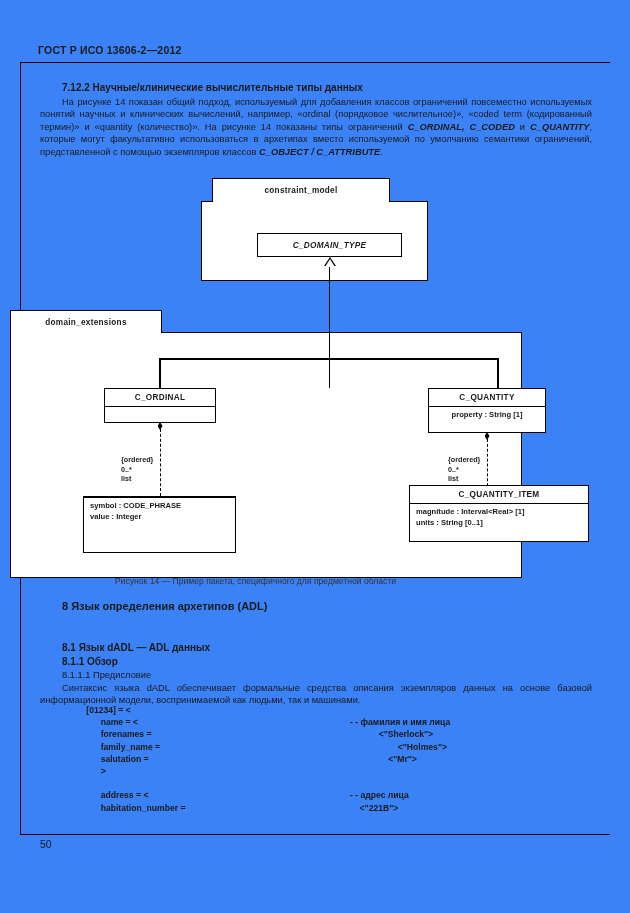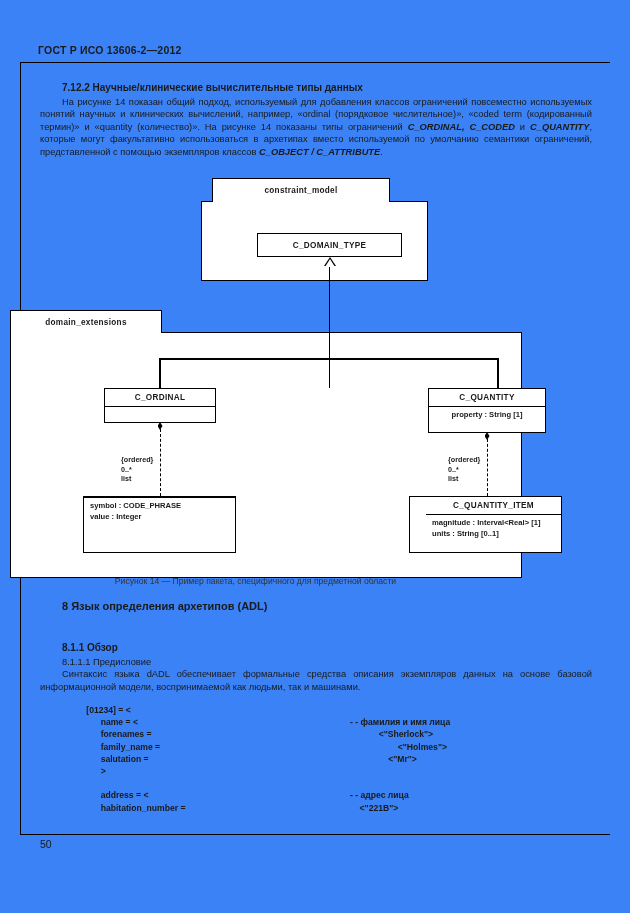--- a/index.html
+++ b/index.html
@@ -98,21 +98,21 @@
   .cls-name {
     box-sizing: border-box;
     height: 17px;
     display: flex;
     align-items: center;
     justify-content: center;
     font-size: 8.2px;
     font-weight: bold;
     letter-spacing: 0.3px;
   }
-  .cls-name.italic { }
+  .cls-name.italic { font-style: italic; }
   .cls-attrs {
     box-sizing: border-box;
     border-top: 1.6px solid #000;
     padding: 3px 6px 4px 6px;
     font-size: 7.6px;
     font-weight: bold;
     line-height: 10.5px;
   }
   .cls-attrs.empty { padding: 0; height: 11px; }
 
@@ -267,36 +267,37 @@
     </div>
 
     <div class="diamond" style="left:484.5px; top:262px;"></div>
     <div class="dash-v" style="left:486.5px; top:269px; height:57px;"></div>
     <div class="assoc-lbl" style="left:448px; top:285px;">
       <div>{ordered}</div>
       <div>0..*</div>
       <div>list</div>
     </div>
 
-    <div class="cls" style="left:409px; top:326px; width:153px; height:57px;padding-left:16px;">
+    <div class="cls" style="left:409px; top:315px; width:180px; height:57px;">
       <div class="cls-name">C_QUANTITY_ITEM</div>
       <div class="cls-attrs">
         <div>magnitude : Interval&lt;Real&gt; [1]</div>
         <div>units : String [0..1]</div>
       </div>
     </div>
   </div>
 
   <div class="fig-caption">Рисунок 14 — Пример пакета, специфичного для предметной области</div>
 
   <div class="body-text" style="top:600px;">
     <div style="font-size:11px; font-weight:bold; text-indent:22px;">8 Язык определения архетипов (ADL)</div>
   </div>
 
   <div class="body-text" style="top:642px;">
+    <div class="h3" style="text-indent:22px;">8.1 Язык dADL — ADL данных</div>
     <div class="h3" style="text-indent:22px;">8.1.1 Обзор</div>
     <div style="text-indent:22px;">8.1.1.1 Предисловие</div>
     <div class="indent">Синтаксис языка dADL обеспечивает формальные средства описания экземпляров данных на основе базовой информационной модели, воспринимаемой как людьми, так и машинами.</div>
   </div>
 
   <div class="code-block">
     <div class="code-line"><span>      [01234] = &lt;</span><span class="code-cmt"></span></div>
     <div class="code-line"><span>            name = &lt;</span><span class="code-cmt">- - фамилия и имя лица</span></div>
     <div class="code-line"><span>            forenames =</span><span class="code-cmt">            &lt;"Sherlock"&gt;</span></div>
     <div class="code-line"><span>            family_name =</span><span class="code-cmt">                    &lt;"Holmes"&gt;</span></div>

